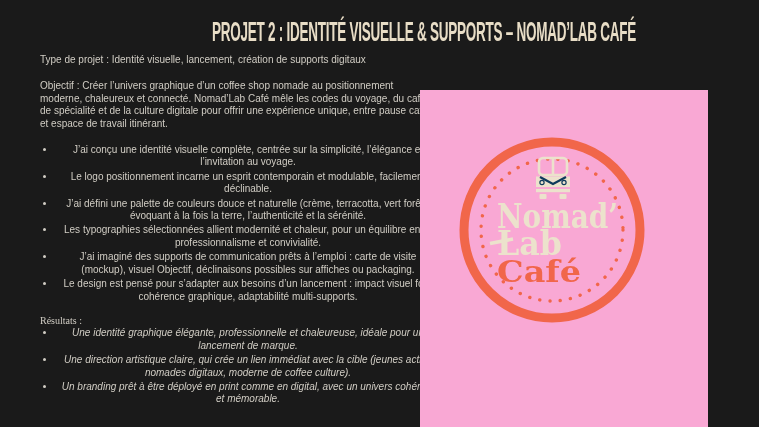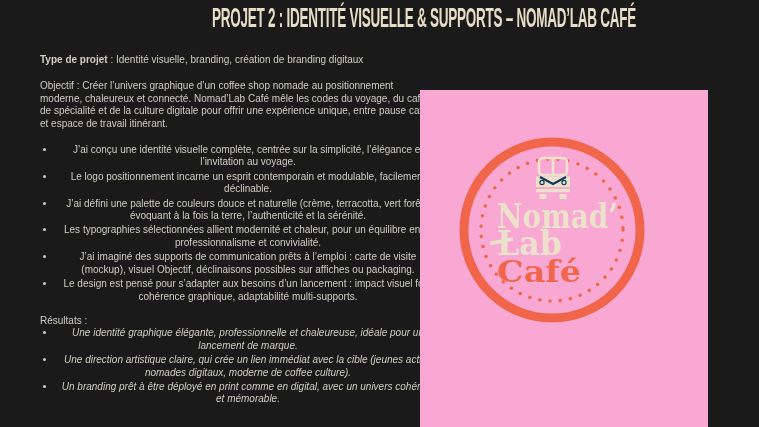--- a/index.html
+++ b/index.html
@@ -5,63 +5,63 @@
   html,body{margin:0;padding:0;background:#000;}
   .slide{
     position:relative;
     width:759px;height:427px;
     background:#1a1a1a;
     overflow:hidden;
     font-family:"Liberation Sans",sans-serif;
   }
   
   .title-wrap{
-    position:absolute;top:3px;left:0;width:100%;
+    position:absolute;top:17px;left:0;width:100%;
     white-space:nowrap;
   }
   .title-text{
     display:inline-block;
     font-size:27px;font-weight:700;
     letter-spacing:-0.5px;
     color:#e8ddc6;
     transform:scaleX(0.5);
     transform-origin:center top;
     white-space:nowrap;
   }
   
   .content{
     position:absolute;left:40px;top:54px;width:398px;
     font-size:10px;line-height:12.4px;color:#d1cdc4;
   }
   .content p{margin:0 0 14px 0;}
-  .content .label-bold{font-weight:700;}
+  .content .label-bold{font-weight:400;}
   .content ul{margin:0 0 12px 0;padding:0 0 0 16px;list-style:disc;text-align:center;}
   .content ul.results{margin-bottom:16px;font-style:italic;}
   .content li{margin:0 0 2px 0;padding-left:2px;}
-  .content .results-label{margin:0;}
+  .content .results-label{margin:0;font-family:Liberation Serif, serif;}
   
   .logo-panel{
     position:absolute;left:420px;top:90px;width:288px;height:365px;
     background:#f9a8d4;
   }
   .logo-panel svg{display:block;}
   .logo-wordmark{font-family:"DejaVu Serif","Liberation Serif",serif;font-weight:700;}
 </style>
 </head>
 <body>
 
 <div class="slide">
 
   <div class="title-wrap">
     <span class="title-text">PROJET 2 : IDENTITÉ VISUELLE &amp; SUPPORTS – NOMAD’LAB CAFÉ</span>
   </div>
 
   <div class="content">
 
-    <p><span class="label-bold">Type de projet</span><span> : Identité visuelle, branding, création de branding digitaux</span></p>
+    <p><span class="label-bold">Type de projet</span><span> : Identité visuelle, lancement, création de supports digitaux</span></p>
 
     <p>Objectif : Créer l’univers graphique d’un coffee shop nomade au positionnement moderne, chaleureux et connecté. Nomad’Lab Café mêle les codes du voyage, du café de spécialité et de la culture digitale pour offrir une expérience unique, entre pause café et espace de travail itinérant.</p>
 
     <ul>
       <li>J’ai conçu une identité visuelle complète, centrée sur la simplicité, l’élégance et l’invitation au voyage.</li>
       <li>Le logo positionnement incarne un esprit contemporain et modulable, facilement déclinable.</li>
       <li>J’ai défini une palette de couleurs douce et naturelle (crème, terracotta, vert forêt), évoquant à la fois la terre, l’authenticité et la sérénité.</li>
       <li>Les typographies sélectionnées allient modernité et chaleur, pour un équilibre entre professionnalisme et convivialité.</li>
       <li>J’ai imaginé des supports de communication prêts à l’emploi : carte de visite (mockup), visuel Objectif, déclinaisons possibles sur affiches ou packaging.</li>
       <li>Le design est pensé pour s’adapter aux besoins d’un lancement : impact visuel fort, cohérence graphique, adaptabilité multi-supports.</li>

